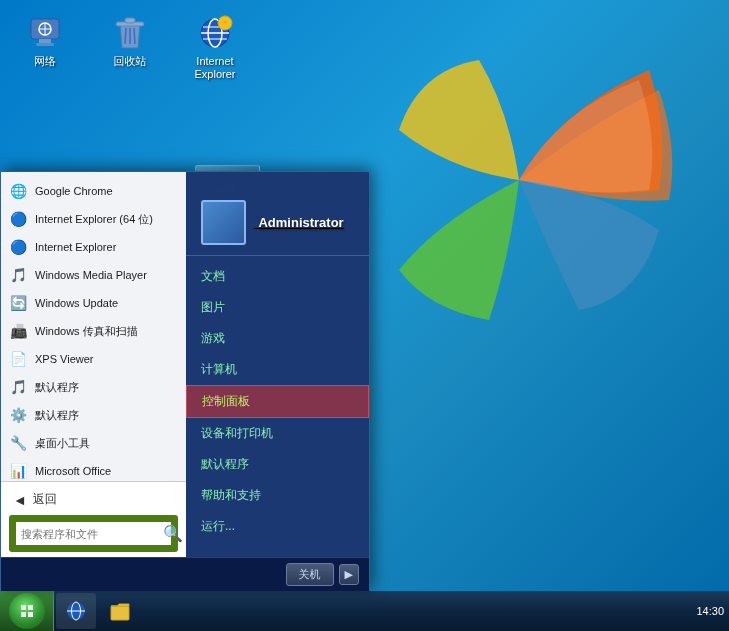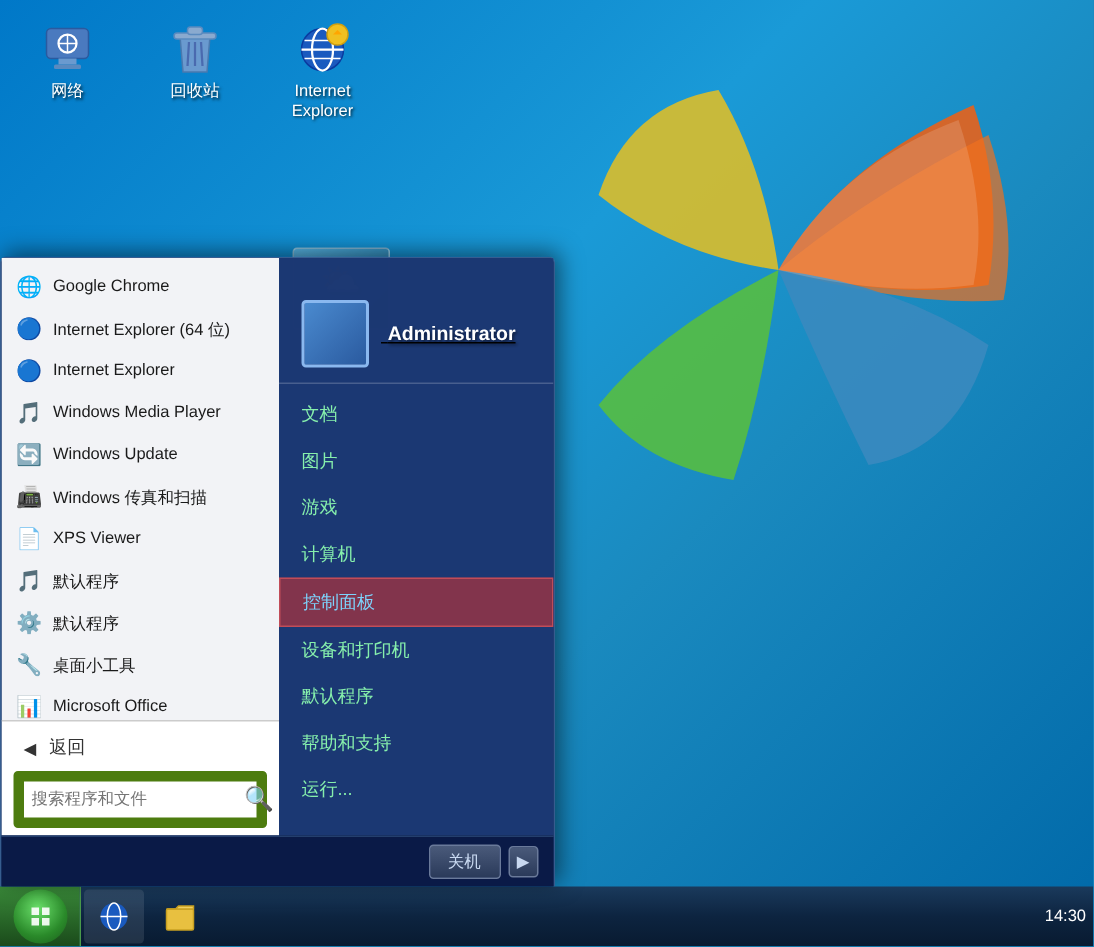--- a/index.html
+++ b/index.html
@@ -264,21 +264,21 @@
       padding: 7px 15px;
       color: #86efac;
       font-size: 12px;
       cursor: pointer;
       display: flex;
       align-items: center;
     }
 
     .right-item.highlighted {
       background: rgba(200, 50, 50, 0.6);
-      color: #7dd3fc;
+      color: #bef264;
       border: 1px solid rgba(255, 100, 100, 0.5);
     }
 
     .start-menu-bottom {
       background: rgba(10, 25, 70, 0.9);
       padding: 5px 10px;
       display: flex;
       justify-content: flex-end;
       align-items: center;
       border-top: 1px solid rgba(100,150,200,0.3);

